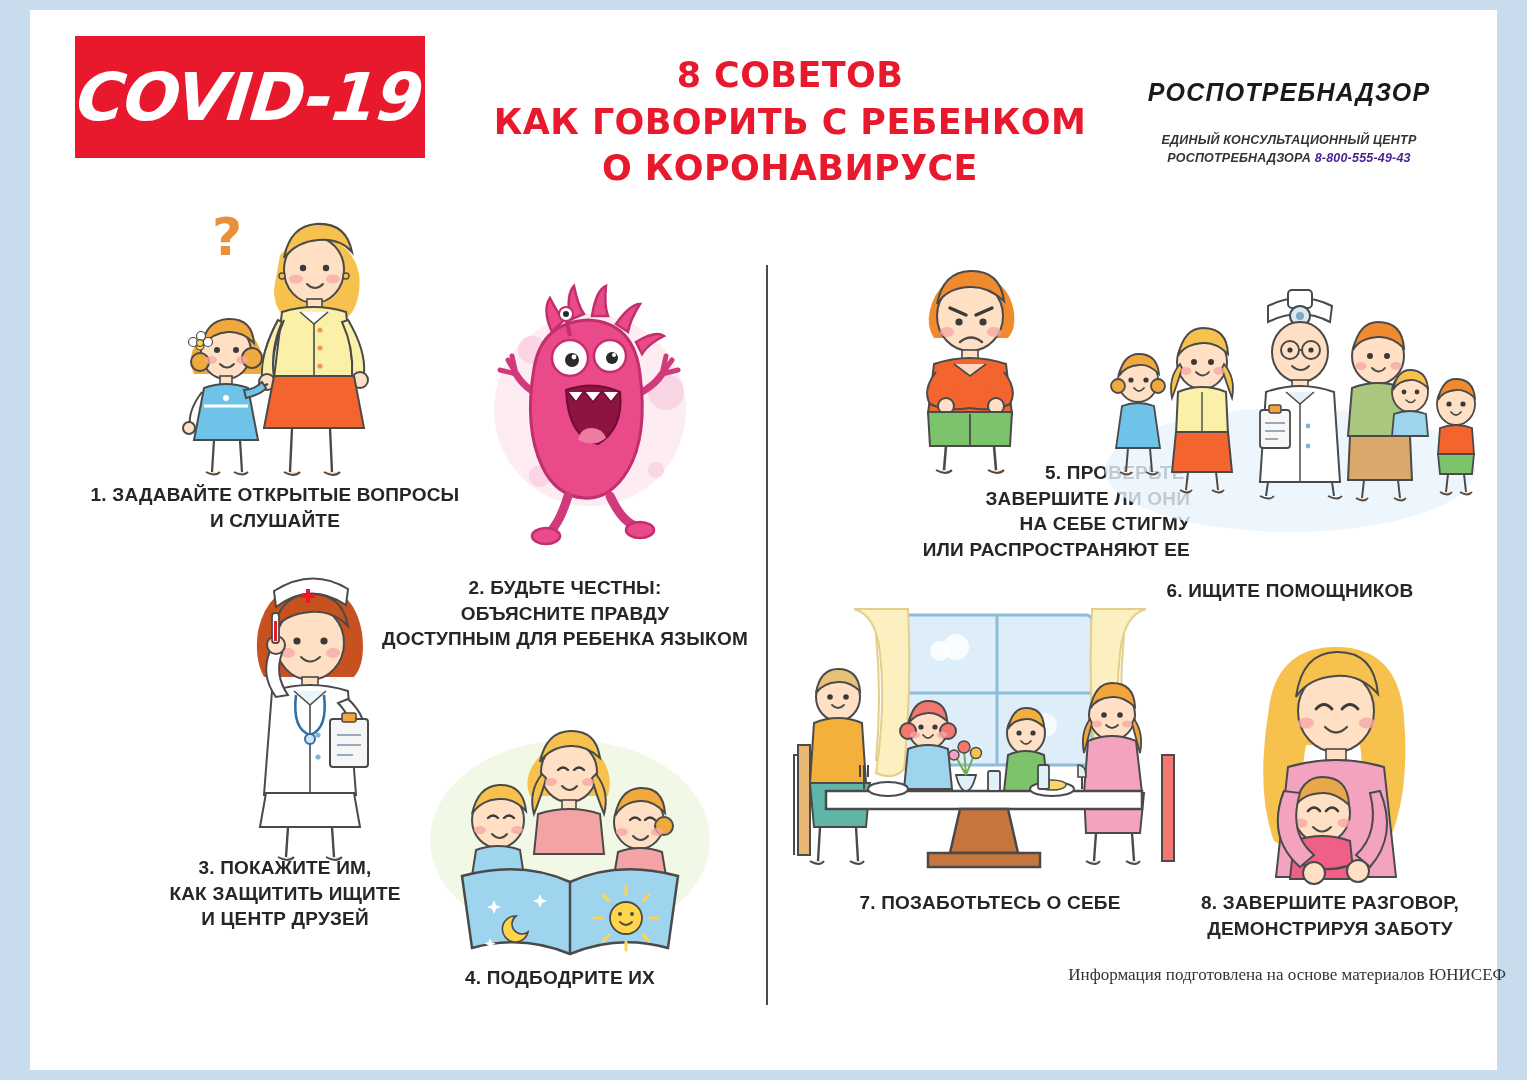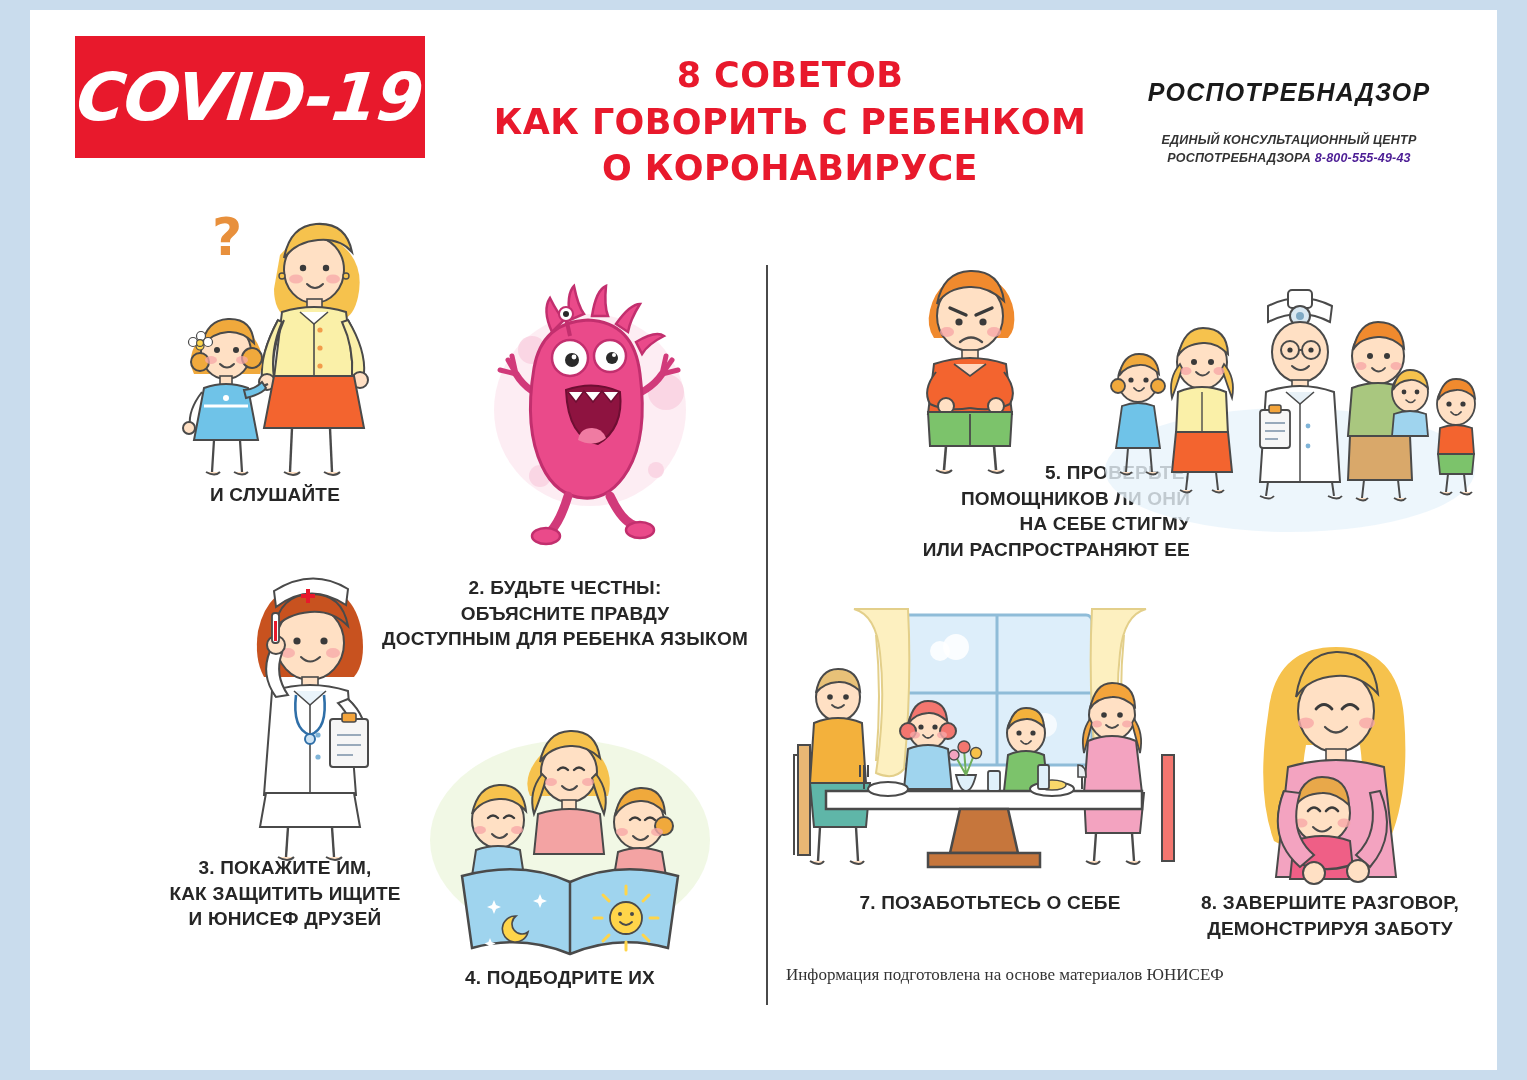--- a/index.html
+++ b/index.html
@@ -110,24 +110,24 @@
     text-align: center;
     color: #262626;
     font-family: "Liberation Sans", sans-serif;
     font-weight: bold;
     font-size: 19px;
     line-height: 1.35;
     letter-spacing: 0.2px;
   }
   .footnote {
     position: absolute;
-    left: 756px;
+    left: 816px;
     top: 755px;
     width: 660px;
-    text-align: left;
+    text-align: right;
     color: #333;
     font-size: 17px;
     font-family: "Liberation Serif", serif;
   }
 
   .art { position: absolute; }
   svg { display: block; overflow: visible; }
 </style>
 </head>
 <body>
@@ -240,20 +240,21 @@
         <circle cx="29" cy="228" r="6" fill="#ffe0c4" stroke="#4a4a4a" stroke-width="2"></circle>
 
         <path d="M54 240 l-2 32" stroke="#4a4a4a" stroke-width="2.2" fill="none"></path>
         <path d="M80 240 l2 32" stroke="#4a4a4a" stroke-width="2.2" fill="none"></path>
         <path d="M46 272 q9 5 14 0" fill="#ffe0c4" stroke="#4a4a4a" stroke-width="2"></path>
         <path d="M74 272 q9 5 14 0" fill="#ffe0c4" stroke="#4a4a4a" stroke-width="2"></path>
       </svg>
     </div>
 
     <div class="caption" style="left:10px; top:272px; width:470px;">
+      <div>1. ЗАДАВАЙТЕ ОТКРЫТЫЕ ВОПРОСЫ</div>
       <div>И СЛУШАЙТЕ</div>
     </div>
 
     <div class="art" style="left:440px; top:70px; width:230px; height:280px;">
       <svg width="230" height="280" viewBox="0 0 230 280">
 
         <circle cx="120" cy="130" r="96" fill="#fbdfe9" opacity="0.55"></circle>
         <circle cx="62" cy="70" r="14" fill="#f9cfe0" opacity="0.8"></circle>
         <circle cx="196" cy="112" r="18" fill="#f9cfe0" opacity="0.8"></circle>
         <circle cx="70" cy="196" r="11" fill="#f9cfe0" opacity="0.8"></circle>
@@ -361,21 +362,21 @@
         <path d="M88 262 l-2 30" stroke="#4a4a4a" stroke-width="2.4" fill="none"></path>
         <path d="M132 262 l2 30" stroke="#4a4a4a" stroke-width="2.4" fill="none"></path>
         <path d="M78 292 q10 6 16 0" fill="#ffe0c4" stroke="#4a4a4a" stroke-width="2"></path>
         <path d="M126 292 q10 6 16 0" fill="#ffe0c4" stroke="#4a4a4a" stroke-width="2"></path>
       </svg>
     </div>
 
     <div class="caption" style="left:60px; top:645px; width:390px;">
       <div>3. ПОКАЖИТЕ ИМ,</div>
       <div>КАК ЗАЩИТИТЬ ИЩИТЕ</div>
-      <div>И ЮНИСЕФ ДРУЗЕЙ</div>
+      <div>И ЦЕНТР ДРУЗЕЙ</div>
     </div>
 
     <div class="art" style="left:390px; top:500px; width:300px; height:250px;">
       <svg width="300" height="250" viewBox="0 0 300 250">
         <ellipse cx="150" cy="130" rx="140" ry="100" fill="#eef7e0" opacity="0.85"></ellipse>
 
         <path d="M118 48 q30 -34 62 -2 q14 18 8 40 l-78 0 q-8 -18 8 -38 z" fill="#f6c24d"></path>
         <ellipse cx="149" cy="62" rx="28" ry="30" fill="#ffe0c4" stroke="#4a4a4a" stroke-width="2"></ellipse>
         <path d="M120 52 q6 -30 30 -31 q26 -1 30 27 q-14 -13 -30 -12 q-20 1 -30 16 z" fill="#f6c24d" stroke="#4a4a4a" stroke-width="2"></path>
         <path d="M122 64 q-14 18 -8 40 q10 -26 12 -36 z" fill="#f6c24d" stroke="#4a4a4a" stroke-width="2"></path>
@@ -466,21 +467,21 @@
 
         <path d="M66 186 l-2 24" stroke="#4a4a4a" stroke-width="2.6" fill="none"></path>
         <path d="M114 186 l2 24" stroke="#4a4a4a" stroke-width="2.6" fill="none"></path>
         <path d="M56 210 q10 6 16 0" fill="#ffe0c4" stroke="#4a4a4a" stroke-width="2"></path>
         <path d="M108 210 q10 6 16 0" fill="#ffe0c4" stroke="#4a4a4a" stroke-width="2"></path>
       </svg>
     </div>
 
     <div class="caption" style="left:760px; top:250px; width:400px;text-align:right;">
       <div>5. ПРОВЕРЬТЕ,</div>
-      <div>ПОМОЩНИКОВ ЛИ ОНИ</div>
+      <div>ЗАВЕРШИТЕ ЛИ ОНИ</div>
       <div>НА СЕБЕ СТИГМУ</div>
       <div>ИЛИ РАСПРОСТРАНЯЮТ ЕЕ</div>
     </div>
 
     <div class="art" style="left:1060px; top:60px; width:400px; height:270px;">
       <svg width="400" height="270" viewBox="0 0 400 270">
         <ellipse cx="200" cy="200" rx="185" ry="62" fill="#e8f4fb" opacity="0.8"></ellipse>
 
         <ellipse cx="48" cy="110" rx="20" ry="22" fill="#ffe0c4" stroke="#4a4a4a" stroke-width="1.8"></ellipse>
         <path d="M29 106 q4 -22 20 -22 q18 0 20 20 q-10 -10 -20 -9 q-14 1 -20 11 z" fill="#f0a93c" stroke="#4a4a4a" stroke-width="1.8"></path>
@@ -557,20 +558,23 @@
         <circle cx="359" cy="134" r="2.6" fill="#3a3a3a"></circle>
         <circle cx="373" cy="134" r="2.6" fill="#3a3a3a"></circle>
         <path d="M361 142 q5 6 10 0" fill="none" stroke="#4a4a4a" stroke-width="1.8" stroke-linecap="round"></path>
         <path d="M350 158 q16 -6 32 0 l2 26 l-36 0 z" fill="#f3642f" stroke="#4a4a4a" stroke-width="1.8"></path>
         <path d="M348 184 l36 0 l-2 20 l-32 0 z" fill="#7cc36b" stroke="#4a4a4a" stroke-width="1.8"></path>
         <path d="M358 204 l-2 18 M374 204 l2 18" stroke="#4a4a4a" stroke-width="2"></path>
         <path d="M350 222 q8 5 12 0 M370 222 q8 5 12 0" fill="#ffe0c4" stroke="#4a4a4a" stroke-width="1.8"></path>
       </svg>
     </div>
 
+    <div class="caption" style="left:1060px; top:368px; width:400px;">
+      <div>6. ИЩИТЕ ПОМОЩНИКОВ</div>
+    </div>
 
     <div class="art" style="left:760px; top:395px; width:420px; height:300px;">
       <svg width="420" height="300" viewBox="0 0 420 300">
 
         <rect x="112" y="10" width="190" height="150" rx="6" fill="#ddeefa" stroke="#8fbcd8" stroke-width="3"></rect>
         <path d="M207 10 l0 150 M112 88 l190 0" stroke="#8fbcd8" stroke-width="3"></path>
         <circle cx="150" cy="46" r="10" fill="#ffffff" opacity="0.85"></circle>
         <circle cx="166" cy="42" r="13" fill="#ffffff" opacity="0.85"></circle>
         <circle cx="255" cy="120" r="12" fill="#ffffff" opacity="0.7"></circle>
 

